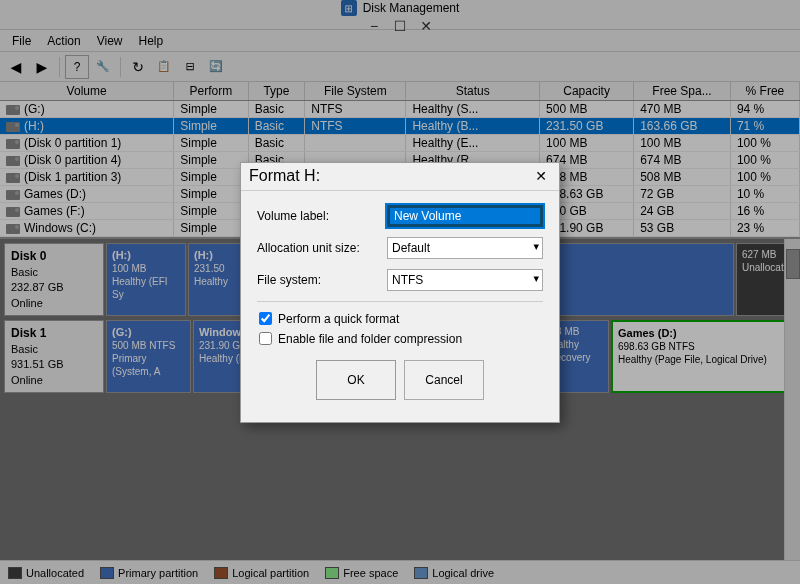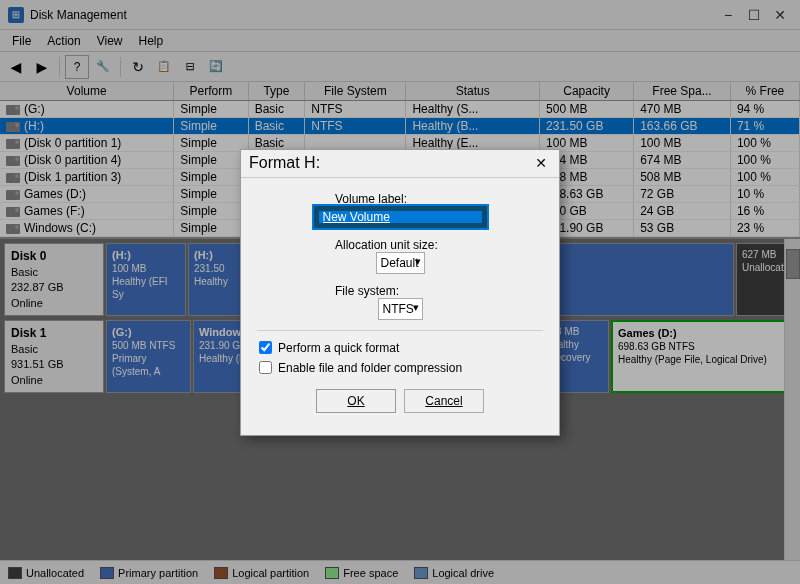--- a/index.html
+++ b/index.html
@@ -1,19 +1,19 @@
 <!DOCTYPE html>
 <html><head>
   <meta charset="utf-8">
   <style>
     * { box-sizing: border-box; margin: 0; padding: 0; }
     body { font-family: 'Segoe UI', Tahoma, Geneva, Verdana, sans-serif; font-size: 12px; background: #f0f0f0; width: 800px; height: 584px; overflow: hidden; }
 
     
-    .title-bar { background: #f0f0f0; height: 30px; display: flex; align-items: center; justify-content: space-between; padding: 0 8px; border-bottom: 1px solid #ccc; }
+    .title-bar { background: #f0f0f0; height: 30px; display: flex; align-items: center; justify-content: space-between; padding: 0 8px; border-bottom: 1px solid #ccc; flex-direction: column; }
     .title-bar-left { display: flex; align-items: center; gap: 6px; }
     .title-bar-icon { width: 16px; height: 16px; background: #2a6ebb; border-radius: 2px; display: flex; align-items: center; justify-content: center; }
     .title-bar-icon::after { content: '⊞'; color: white; font-size: 10px; }
     .title-bar-controls { display: flex; gap: 2px; }
     .tb-btn { width: 24px; height: 20px; border: none; background: transparent; cursor: pointer; font-size: 14px; display: flex; align-items: center; justify-content: center; color: #333; }
 
     
     .menu-bar { height: 22px; display: flex; align-items: center; padding: 0 4px; border-bottom: 1px solid #ccc; background: #f0f0f0; }
     .menu-item { padding: 2px 8px; cursor: pointer; font-size: 12px; }
 
@@ -60,33 +60,33 @@
     .legend-free { background: #90ee90; }
     .legend-logical { background: #6a9bd1; }
 
     
     .modal-overlay { position: fixed; top: 0; left: 0; width: 100%; height: 100%; background: rgba(0,0,0,0.3); display: flex; align-items: center; justify-content: center; z-index: 100; }
     .modal { background: #f0f0f0; border: 1px solid #999; box-shadow: 4px 4px 12px rgba(0,0,0,0.4); width: 320px; }
     .modal-title-bar { background: #f0f0f0; height: 28px; display: flex; align-items: center; justify-content: space-between; padding: 0 8px; border-bottom: 1px solid #ccc; }
     .modal-title { font-size: 16px; font-weight: normal; }
     .modal-close { background: none; border: 1px solid transparent; width: 20px; height: 18px; cursor: pointer; font-size: 14px; display: flex; align-items: center; justify-content: center; }
     .modal-body { padding: 14px 16px 10px; }
-    .form-row { display: flex; align-items: center; margin-bottom: 10px; flex-direction: column; }
+    .form-row { display: flex; align-items: center; margin-bottom: 10px; }
     .form-label { width: 130px; font-size: 12px; flex-shrink: 0; }
     .form-control { flex: 1; }
-    .form-input { width: 100%; height: 22px; border: 5px solid #0c4a6e; padding: 0 4px; font-size: 12px; background: white; outline: 2px solid #0078d7; text-decoration: underline; }
+    .form-input { width: 100%; height: 22px; border: 3px solid #0c4a6e; padding: 0 4px; font-size: 12px; background: white; outline: 2px solid #0078d7; }
     .form-input.selected-text { background: #0078d7; color: white; }
     .form-select { width: 100%; height: 22px; border: 1px solid #aaa; padding: 0 4px; font-size: 12px; background: white; appearance: none; -webkit-appearance: none; cursor: pointer; }
     .select-wrapper { position: relative; }
     .select-wrapper::after { content: '▾'; position: absolute; right: 4px; top: 3px; pointer-events: none; font-size: 11px; }
     .checkbox-row { display: flex; align-items: center; gap: 6px; margin-bottom: 6px; padding: 0 0 0 2px; font-size: 12px; }
     .checkbox-row input[type=checkbox] { width: 13px; height: 13px; }
     .modal-separator { border: none; border-top: 1px solid #ccc; margin: 10px 0; }
     .modal-buttons { display: flex; justify-content: center; gap: 8px; padding: 8px 0 12px; }
-    .modal-btn { width: 80px; height: 24px; border: 1px solid #aaa; background: #f0f0f0; cursor: pointer; font-size: 12px; text-decoration: underline; }
+    .modal-btn { width: 80px; height: 40px; border: 1px solid #aaa; background: #f0f0f0; cursor: pointer; font-size: 12px; }
     .modal-btn.primary { background: #f0f0f0; border-color: #999; }
   </style>
 </head>
 <body>
 
 <div class="title-bar">
   <div class="title-bar-left">
     <div class="title-bar-icon"></div>
     <span>Disk Management</span>
   </div>

